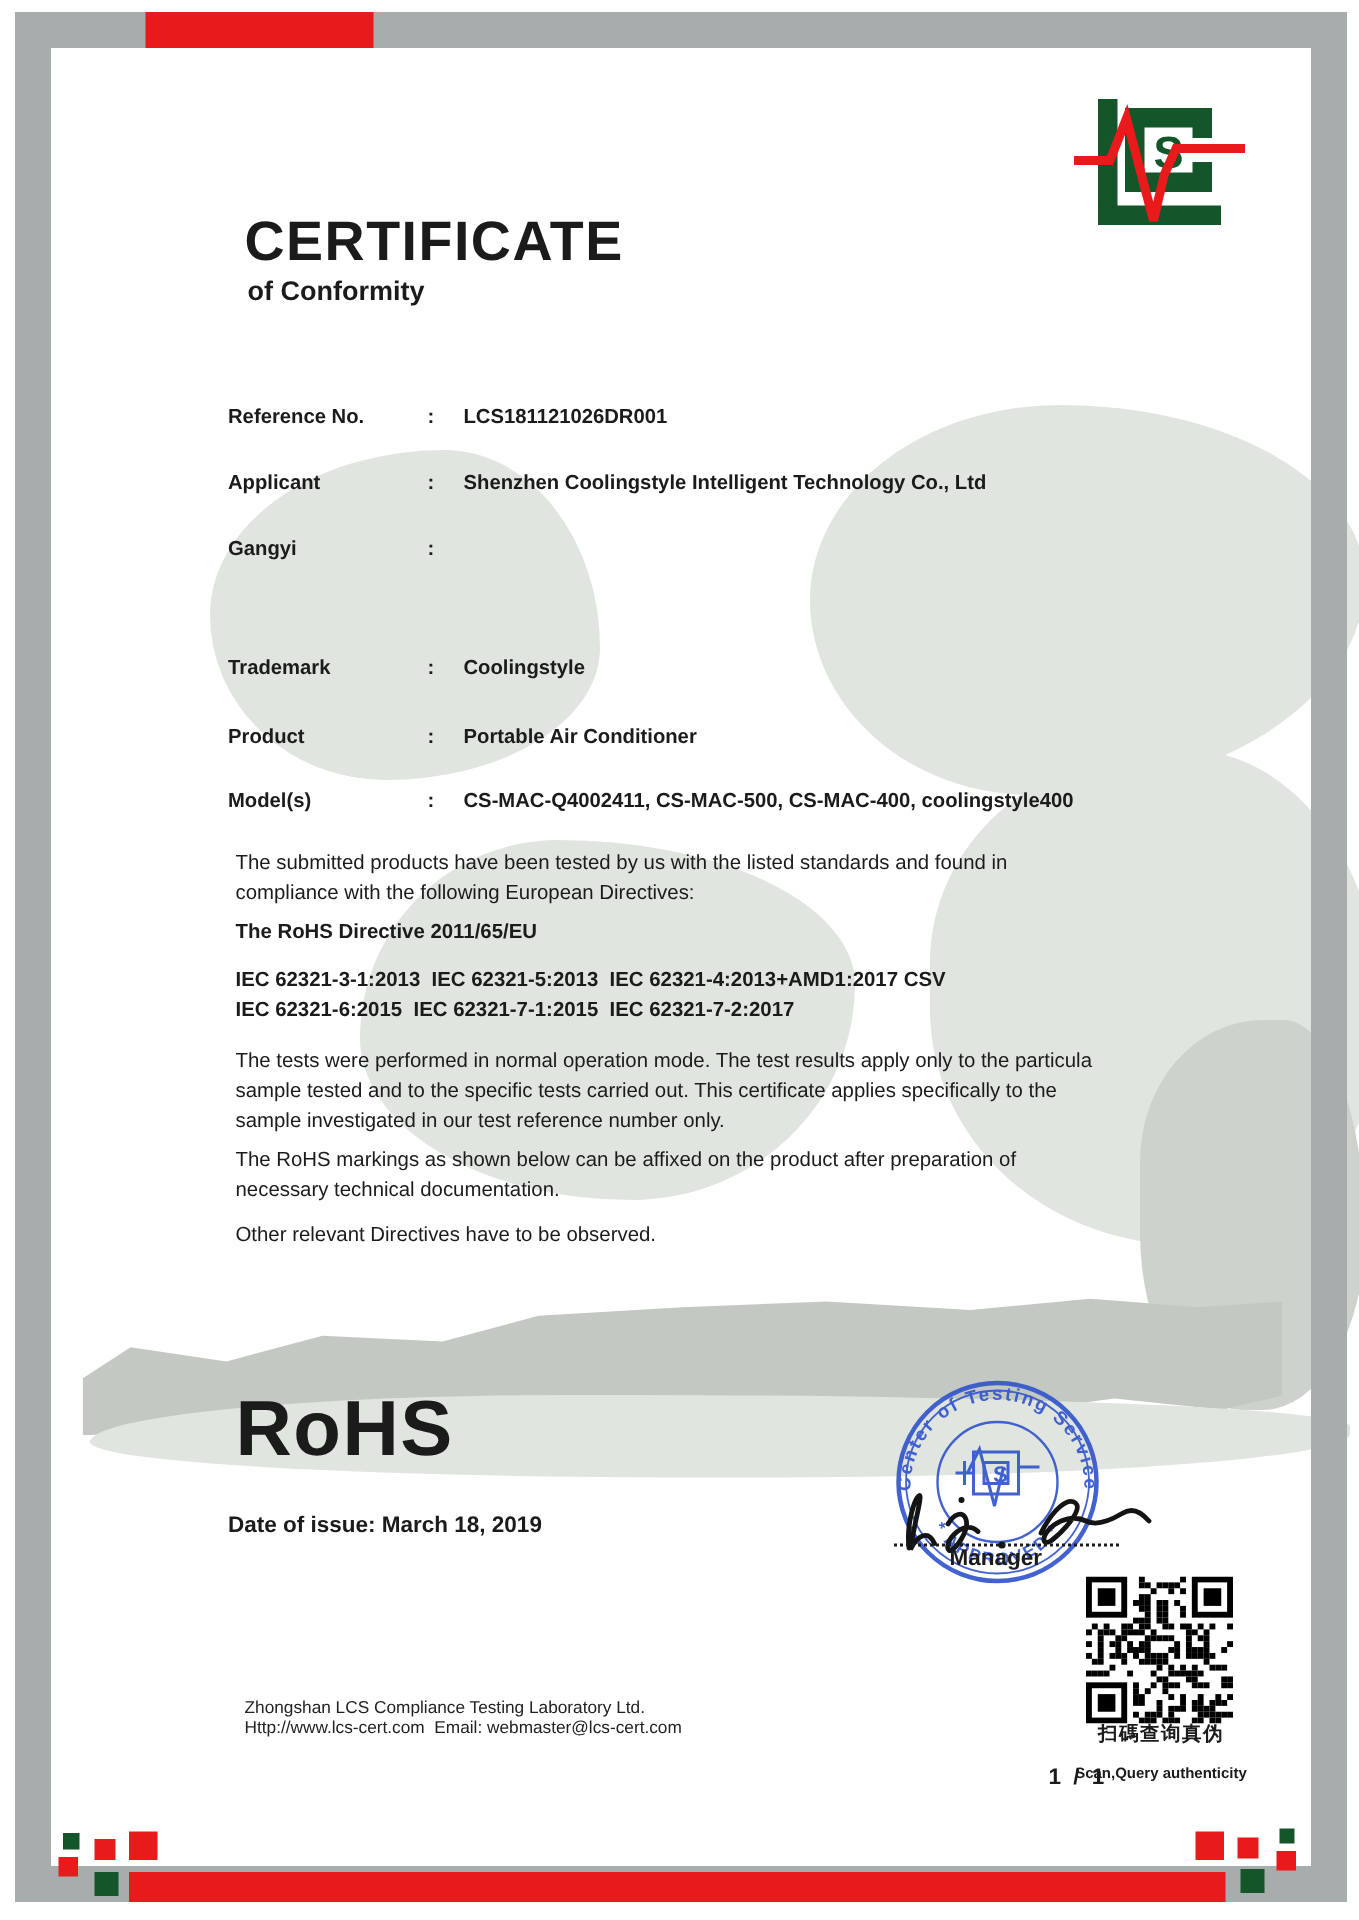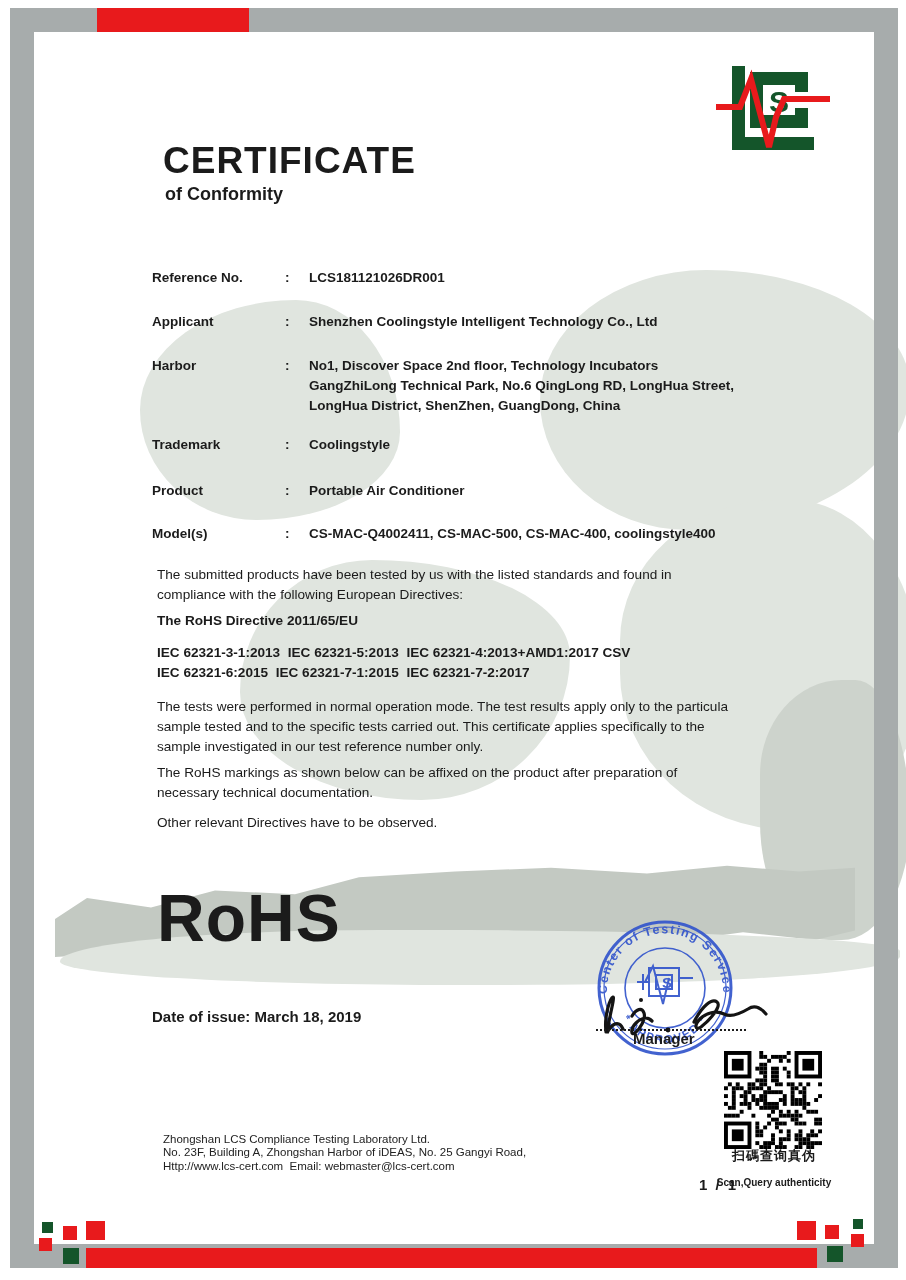--- a/index.html
+++ b/index.html
@@ -21,21 +21,21 @@
   
   .content{position:absolute;z-index:5;}
   .title1{left:163px;top:140px;font-size:37px;font-weight:bold;letter-spacing:1px;}
   .title2{left:165px;top:184px;font-size:18px;font-weight:bold;}
   .row{position:absolute;left:152px;display:flex;z-index:5;font-size:13.5px;font-weight:bold;line-height:20px;}
   .row .lbl{width:133px;}
   .row .col{width:24px;text-align:left;}
   .row .val{width:575px;white-space:pre-line;}
   .para{position:absolute;left:157px;z-index:5;font-size:13.6px;line-height:20px;white-space:pre-line;width:720px;}
   .bold{font-weight:bold;}
-  .rohs-mark{left:157px;top:880px;font-size:66px;font-weight:bold;letter-spacing:1px;z-index:5;}
+  .rohs-mark{left:157px;top:923px;font-size:52px;font-weight:bold;letter-spacing:1px;z-index:5;}
   .date-issue{left:152px;top:1008px;font-size:15px;font-weight:bold;z-index:5;}
   .footer{left:163px;top:1133px;z-index:5;font-size:11.5px;line-height:13.4px;color:#222;}
   
   .stamp{position:absolute;left:593px;top:916px;width:144px;height:144px;z-index:6;opacity:.92;}
   .signature{position:absolute;left:598px;top:988px;width:175px;height:52px;z-index:7;}
   .dotline{position:absolute;left:596px;top:1013px;width:150px;height:16px;z-index:7;
     border-bottom:2px dotted #1c1c1c;}
   .manager{position:absolute;left:633px;top:1030px;font-size:15px;font-weight:bold;z-index:7;}
   
   .qr{position:absolute;left:724px;top:1051px;width:98px;height:98px;z-index:5;}
@@ -87,25 +87,22 @@
   <span class="lbl">Reference No.</span>
   <span class="col">:</span>
   <span class="val">LCS181121026DR001</span>
 </div>
 <div class="row" style="top:312px;">
   <span class="lbl">Applicant</span>
   <span class="col">:</span>
   <span class="val">Shenzhen Coolingstyle Intelligent Technology Co., Ltd</span>
 </div>
 <div class="row" style="top:356px;">
-  <span class="lbl">Harbor</span>
-  <span class="col">:</span>
-  <span class="val">No1, Discover Space 2nd floor, Technology Incubators
-GangZhiLong Technical Park, No.6 QingLong RD, LongHua Street,
-LongHua District, ShenZhen, GuangDong, China</span>
+  <span class="lbl">Gangyi</span>
+  <span class="col">:</span>
 </div>
 <div class="row" style="top:435px;">
   <span class="lbl">Trademark</span>
   <span class="col">:</span>
   <span class="val">Coolingstyle</span>
 </div>
 <div class="row" style="top:481px;">
   <span class="lbl">Product</span>
   <span class="col">:</span>
   <span class="val">Portable Air Conditioner</span>
@@ -382,15 +379,14 @@
       <rect x="7.84" y="78.4" width="11.76" height="11.76" fill="#000"></rect>
     </svg></div>
 <div class="qr-captions">
   <div class="qr-cn">扫碼查询真伪</div>
   <div class="qr-en">Scan,Query authenticity</div>
 </div>
 <div class="page-ind">1 / 1</div>
 
 <div class="content footer">
   <div>Zhongshan LCS Compliance Testing Laboratory Ltd.</div>
-  <div>No. 23F, Building A, Zhongshan Harbor of iDEAS, No. 25 Gangyi Road,</div>
   <div>Http://www.lcs-cert.com&nbsp; Email: webmaster@lcs-cert.com</div>
 </div>
 
 </body></html>

